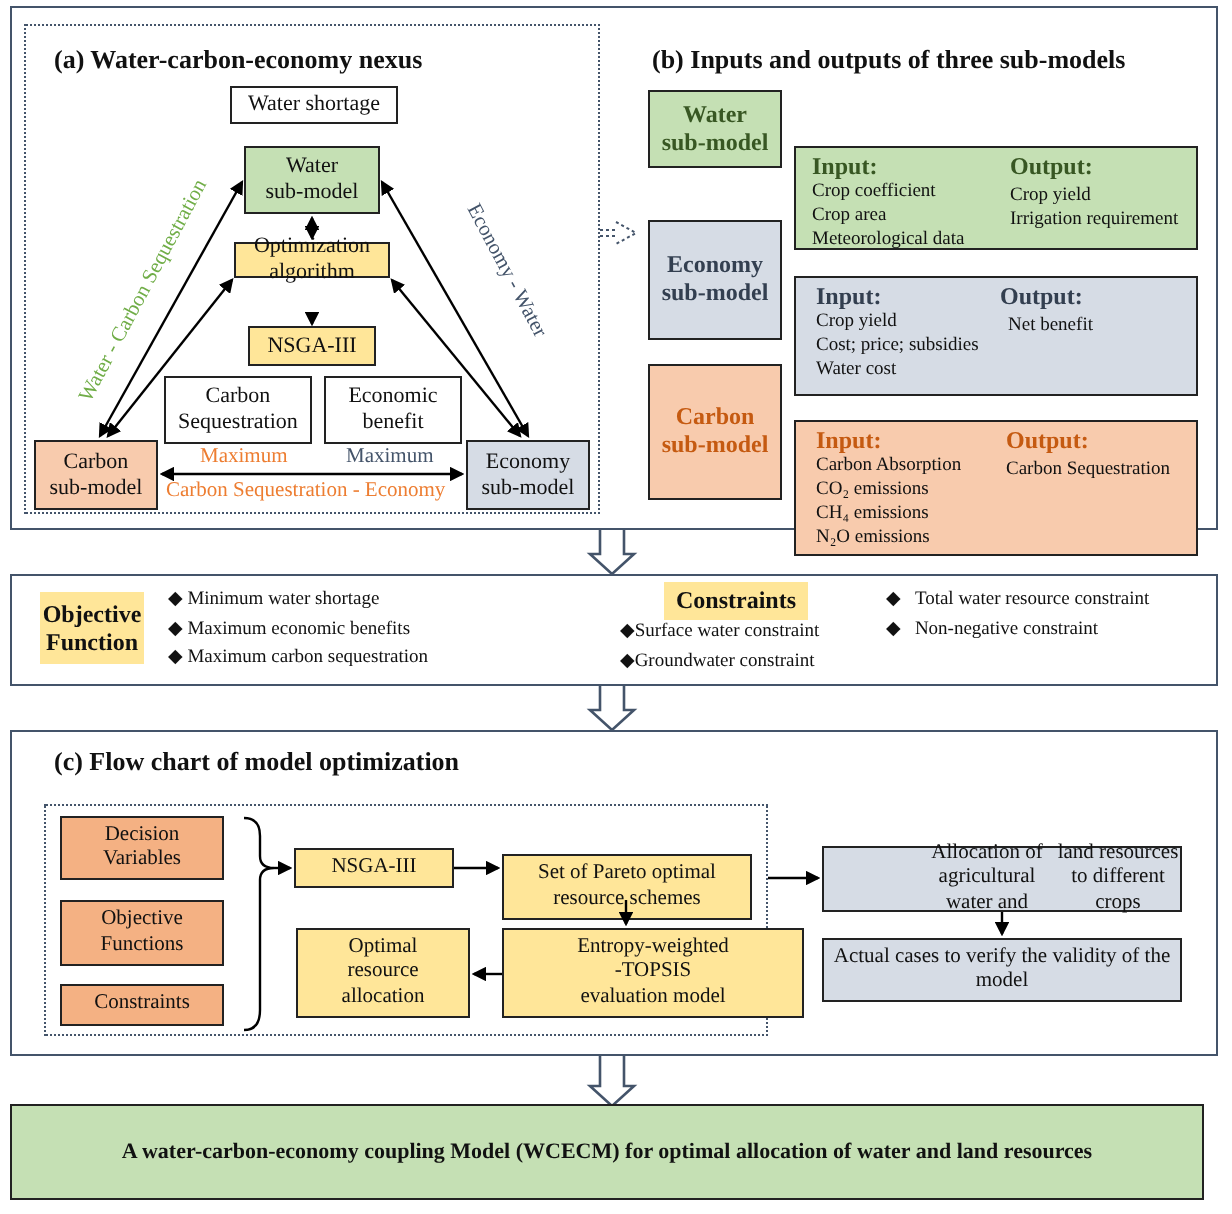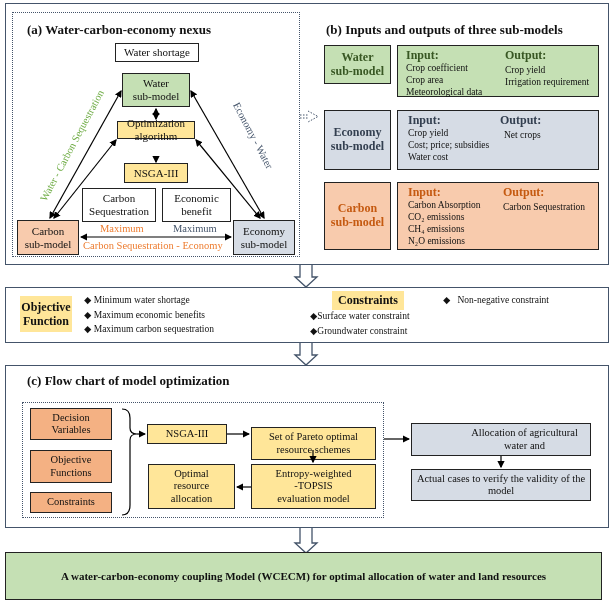--- a/index.html
+++ b/index.html
@@ -12,21 +12,21 @@
          text-align:center; line-height:1.15; font-size:11px; }
   .green { background:#c5e0b4; }
   .yellow { background:#ffe699; }
   .orange { background:#f4b183; }
   .salmon { background:#f8cbad; }
   .grey { background:#d6dce5; }
   .white { background:#fff; }
   .bold { font-weight:bold; }
   .title { font-weight:bold; font-size:13px; white-space:nowrap; }
   .lbl { font-size:11px; white-space:nowrap; }
-  .io { font-size:9.5px; line-height:1.25; }
+  .io { font-size:9.5px; line-height:1.25;margin-top:28px; }
   .io .head { font-weight:bold; font-size:12px; }
   .bullet { font-size:9.5px; line-height:1.55; white-space:nowrap; }
   .hl { background:#ffe699; display:flex; align-items:center; justify-content:center;
         text-align:center; font-weight:bold; font-size:12px; line-height:1.2; }
   svg.overlay { position:absolute; left:0; top:0; }
 </style>
 </head>
 <body>
 
 <div class="abs frame" style="left:5px;top:3px;width:604px;height:262px;"></div>
@@ -125,21 +125,21 @@
 </div>
 <div class="abs grey io" style="left:397px;top:110px;width:202px;height:60px;border:1.5px solid #222;">
   <div class="abs" style="left:10px;top:2px;">
     <div class="head" style="color:#333f50;">Input:</div>
     <div>Crop yield</div>
     <div>Cost; price; subsidies</div>
     <div>Water cost</div>
   </div>
   <div class="abs" style="left:102px;top:2px;">
     <div class="head" style="color:#333f50;">Output:</div>
-    <div style="margin-top:2px;margin-left:4px;">Net crops</div>
+    <div style="margin-top:2px;margin-left:4px;">Net benefit</div>
   </div>
 </div>
 
 <div class="abs box salmon bold" style="left:324px;top:182px;width:67px;height:68px;flex-direction:column;font-size:12px;color:#c55a11;">
   <span>Carbon</span>
   <span>sub-model</span>
 </div>
 <div class="abs salmon io" style="left:397px;top:182px;width:202px;height:68px;border:1.5px solid #222;">
   <div class="abs" style="left:10px;top:2px;">
     <div class="head" style="color:#c55a11;">Input:</div>
@@ -165,20 +165,21 @@
   <div><span>◆</span> <span>Maximum carbon sequestration</span></div>
 </div>
 <div class="abs hl" style="left:332px;top:291px;width:72px;height:19px;">
     <span>Constraints</span>
   </div>
 <div class="abs bullet" style="left:310px;top:309px;">
   <div><span>◆</span><span>Surface water constraint</span></div>
   <div><span>◆</span><span>Groundwater constraint</span></div>
 </div>
 <div class="abs bullet" style="left:443px;top:293px;">
+  <div><span>◆</span>&nbsp;&nbsp;&nbsp;<span>Total water resource constraint</span></div>
   <div><span>◆</span>&nbsp;&nbsp;&nbsp;<span>Non-negative constraint</span></div>
 </div>
 
 <div class="abs frame" style="left:5px;top:365px;width:604px;height:163px;"></div>
 <div class="abs title" style="left:27px;top:373px;">(c) Flow chart of model optimization</div>
 <div class="abs dotted" style="left:22px;top:402px;width:362px;height:116px;"></div>
 
 <div class="abs box orange" style="left:30px;top:408px;width:82px;height:32px;flex-direction:column;font-size:10.5px;">
   <span>Decision</span>
   <span>Variables</span>
@@ -196,28 +197,29 @@
 </div>
 <div class="abs box yellow" style="left:251px;top:417px;width:125px;height:33px;flex-direction:column;font-size:10.5px;margin-top:10px;">
   <span>Set of Pareto optimal</span>
   <span>resource schemes</span>
 </div>
 <div class="abs box yellow" style="left:148px;top:464px;width:87px;height:45px;flex-direction:column;font-size:10.5px;">
   <span>Optimal</span>
   <span>resource</span>
   <span>allocation</span>
 </div>
-<div class="abs box yellow" style="left:251px;top:464px;width:125px;height:45px;flex-direction:column;font-size:10.5px;">
+<div class="abs box yellow" style="left:251px;top:464px;width:151px;height:45px;flex-direction:column;font-size:10.5px;">
   <span>Entropy-weighted</span>
   <span>-TOPSIS</span>
   <span>evaluation model</span>
 </div>
 
 <div class="abs box grey" style="left:411px;top:423px;width:180px;height:33px;font-size:10.5px;padding-left:47px;">
   <span>Allocation of agricultural water and</span>
+  <span>land resources to different crops</span>
 </div>
 <div class="abs box grey" style="left:411px;top:469px;width:180px;height:32px;flex-direction:column;font-size:10.5px;">
   <span>Actual cases to verify the validity of the</span>
   <span>model</span>
 </div>
 
 <svg class="overlay" width="616" height="607">
   <defs>
     <marker id="ah2" markerWidth="6" markerHeight="6" refX="5" refY="3" orient="auto">
       <path d="M0,0 L6,3 L0,6 z" fill="#000"></path>

